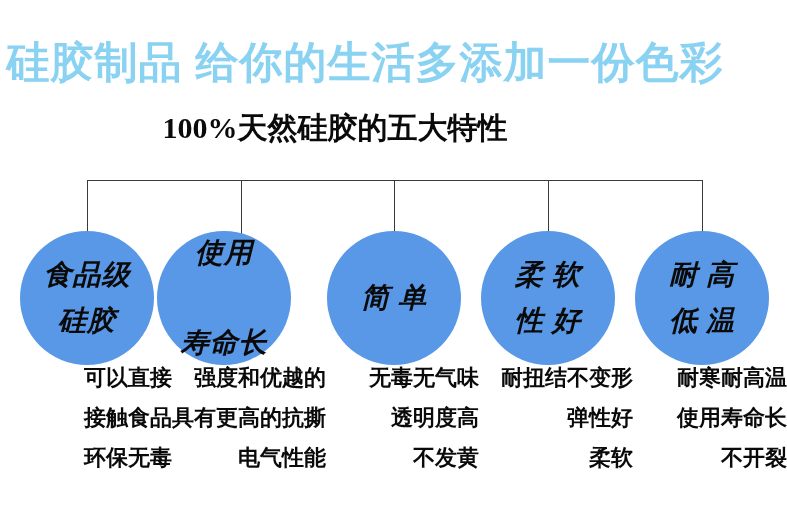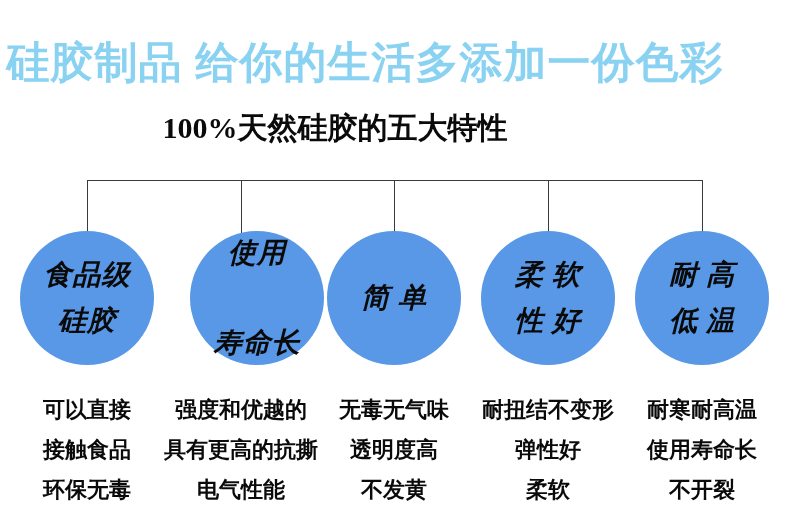--- a/index.html
+++ b/index.html
@@ -64,40 +64,40 @@
     width: 134px;
     height: 134px;
     border-radius: 50%;
     background: var(--circle-fill, #5898e6);
     display: flex;
     flex-direction: column;
     align-items: center;
     justify-content: center;
   }
   .feature-circle.c0 { left: 20px; }
-  .feature-circle.c1 { left: 190px; gap: 44px; }
+  .feature-circle.c1 { left: 157px; gap: 44px; }
   .feature-circle.c2 { left: 327px; }
   .feature-circle.c3 { left: 481px; }
   .feature-circle.c4 { left: 635px; }
   .circle-line {
     font-family: "Liberation Serif", serif;
     font-weight: bold;
     font-size: 28px;
     line-height: 46px;
     color: var(--body-text, #0a0a0a);
     text-align: center;
     white-space: pre;
     letter-spacing: 1px;
     font-style: italic;
   }
   .feature-desc {
     position: absolute;
-    top: 390px;
+    top: 358px;
     width: 170px;
-    text-align: center;
+    text-align: right;
   }
   .feature-desc.c0 { left: 2px; }
   .feature-desc.c1 { left: 156px; }
   .feature-desc.c2 { left: 309px; }
   .feature-desc.c3 { left: 463px; }
   .feature-desc.c4 { left: 617px; }
   .desc-line {
     font-family: "Liberation Serif", serif;
     font-weight: bold;
     font-size: 22px;

